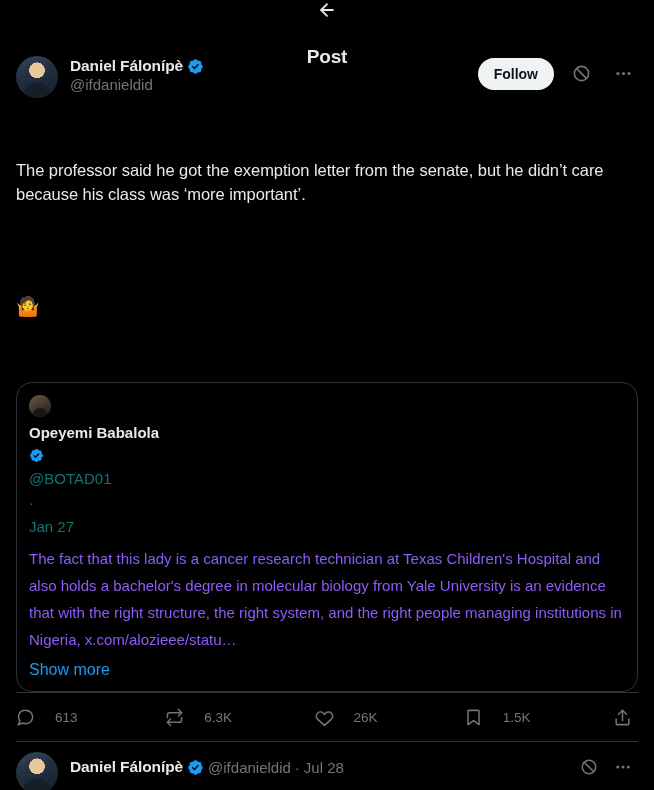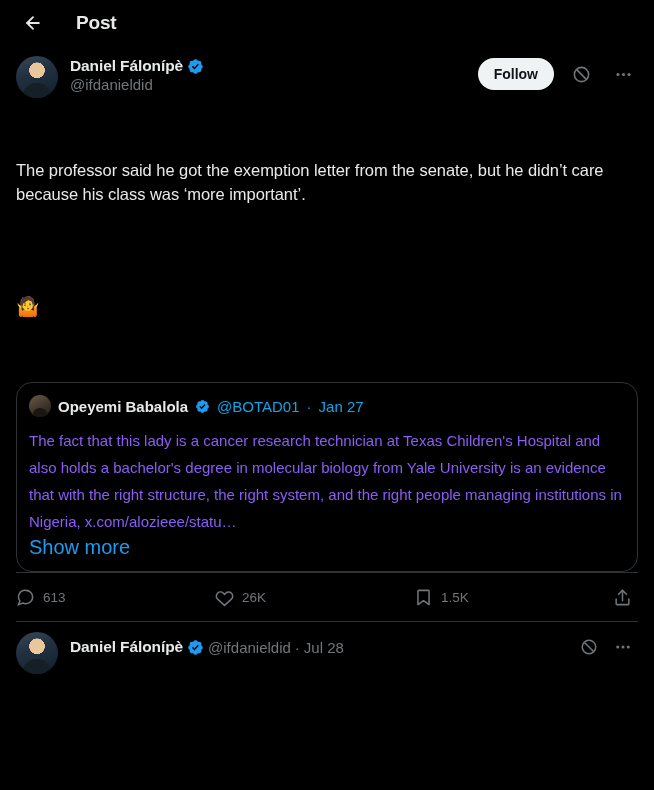--- a/index.html
+++ b/index.html
@@ -13,20 +13,21 @@
   .app { width: 654px; height: 790px; position: relative; }
 
   
   .header {
     height: 46px;
     display: flex;
     align-items: center;
     gap: 26px;
     padding: 0 16px;
     background: #000;
+    flex-direction: column;
   }
   .back-btn {
     width: 34px; height: 34px;
     display: flex; align-items: center; justify-content: center;
     border-radius: 50%;
     cursor: pointer;
   }
   .header-title {
     font-size: 19px;
     font-weight: bold;
@@ -72,21 +73,20 @@
     flex: 0 0 17px;
     color: #1d9bf0;
   }
   .handle {
     color: #71767b;
     font-size: 15px;
     margin-top: 1px;
   }
   .head-actions {
     display: flex;
-    align-items: center;
     gap: 12px;
     padding-top: 2px;
   }
   .follow-btn {
     background: #eff3f4;
     color: #0f1419;
     font-size: 14px;
     font-weight: bold;
     border: none;
     border-radius: 999px;
@@ -114,45 +114,45 @@
   .emoji-line { font-size: 19px; line-height: 22px; margin-top: 20px; }
 
   
   .quote {
     margin-top: 16px;
     border: 1px solid #2f3336;
     border-radius: 16px;
     padding: 12px;
     cursor: pointer;
   }
-  .quote-head { display: flex; align-items: center; gap: 7px; }
+  .quote-head { display: flex; gap: 7px; flex-direction: column; }
   .quote-avatar {
     width: 22px; height: 22px; flex: 0 0 22px;
     border-radius: 50%;
     background: linear-gradient(150deg, #6b5a4a 0%, #3c3228 60%, #221c16 100%);
     position: relative; overflow: hidden;
   }
   .quote-avatar::after {
     content: "";
     position: absolute; left: 16%; right: 16%; bottom: 0; height: 40%;
     background: #1b1513; border-radius: 50% 50% 0 0 / 70% 70% 0 0;
   }
   .quote-name { font-size: 15px; font-weight: bold; }
   .quote-badge { width: 15px; height: 15px; flex: 0 0 15px; color: #1d9bf0; }
-  .quote-meta { color: #0ea5e9; font-size: 15px; }
+  .quote-meta { color: #0f766e; font-size: 15px; }
   .quote-body {
     font-size: 15px;
     line-height: 27px;
     margin-top: 10px;
     color: #8b5cf6;
   }
   .show-more {
     color: #1d9bf0;
-    font-size: 20px;
-    margin-top: 1px;
+    font-size: 16px;
+    margin-top: 8px;
     display: inline-block;
     cursor: pointer;
   }
 
   
   .timestamp {
     font-size: 15px;
     color: #71767b;
     padding: 15px 0 13px 0;
   }
@@ -163,21 +163,21 @@
   .actions {
     display: flex;
     align-items: center;
     height: 48px;
     color: #71767b;
     font-size: 13.5px;
   }
   .action {
     display: flex;
     align-items: center;
-    gap: 8px;
+    gap: 20px;
     cursor: pointer;
     flex: 1 1 0;
   }
   .action:last-child { flex: 0 0 auto; margin-left: auto; padding-right: 6px; }
   .action svg { width: 19px; height: 19px; }
 
   
   .reply {
     padding: 10px 16px 8px 16px;
     display: flex;
@@ -266,20 +266,29 @@
 
 
     <div class="divider"></div>
 
     <div class="actions">
       <div class="action">
         <svg viewBox="0 0 24 24" fill="none" stroke="currentColor" stroke-width="1.9">
           <path d="M21 11.5a8.4 8.4 0 0 1-8.5 8.4 8.8 8.8 0 0 1-3.9-.9L3 21l2-4.6A8.3 8.3 0 0 1 12.5 3 8.4 8.4 0 0 1 21 11.5z"></path>
         </svg>
         <span>613</span>
+      </div>
+      <div class="action">
+        <svg viewBox="0 0 24 24" fill="none" stroke="currentColor" stroke-width="1.9" stroke-linecap="round" stroke-linejoin="round">
+          <path d="M17 2l4 4-4 4"></path>
+            <path d="M3 12V9a3 3 0 0 1 3-3h15"></path>
+          <path d="M7 22l-4-4 4-4"></path>
+            <path d="M21 12v3a3 3 0 0 1-3 3H3"></path>
+        </svg>
+        <span>6.3K</span>
       </div>
       <div class="action">
         <svg viewBox="0 0 24 24" fill="none" stroke="currentColor" stroke-width="1.9">
           <path d="M20.8 6.6a5.2 5.2 0 0 0-7.4 0L12 8l-1.4-1.4a5.2 5.2 0 0 0-7.4 7.4L12 22l8.8-8a5.2 5.2 0 0 0 0-7.4z"></path>
         </svg>
         <span>26K</span>
       </div>
       <div class="action">
         <svg viewBox="0 0 24 24" fill="none" stroke="currentColor" stroke-width="1.9" stroke-linejoin="round">
           <path d="M6 3h12a1 1 0 0 1 1 1v17l-7-5-7 5V4a1 1 0 0 1 1-1z"></path>

